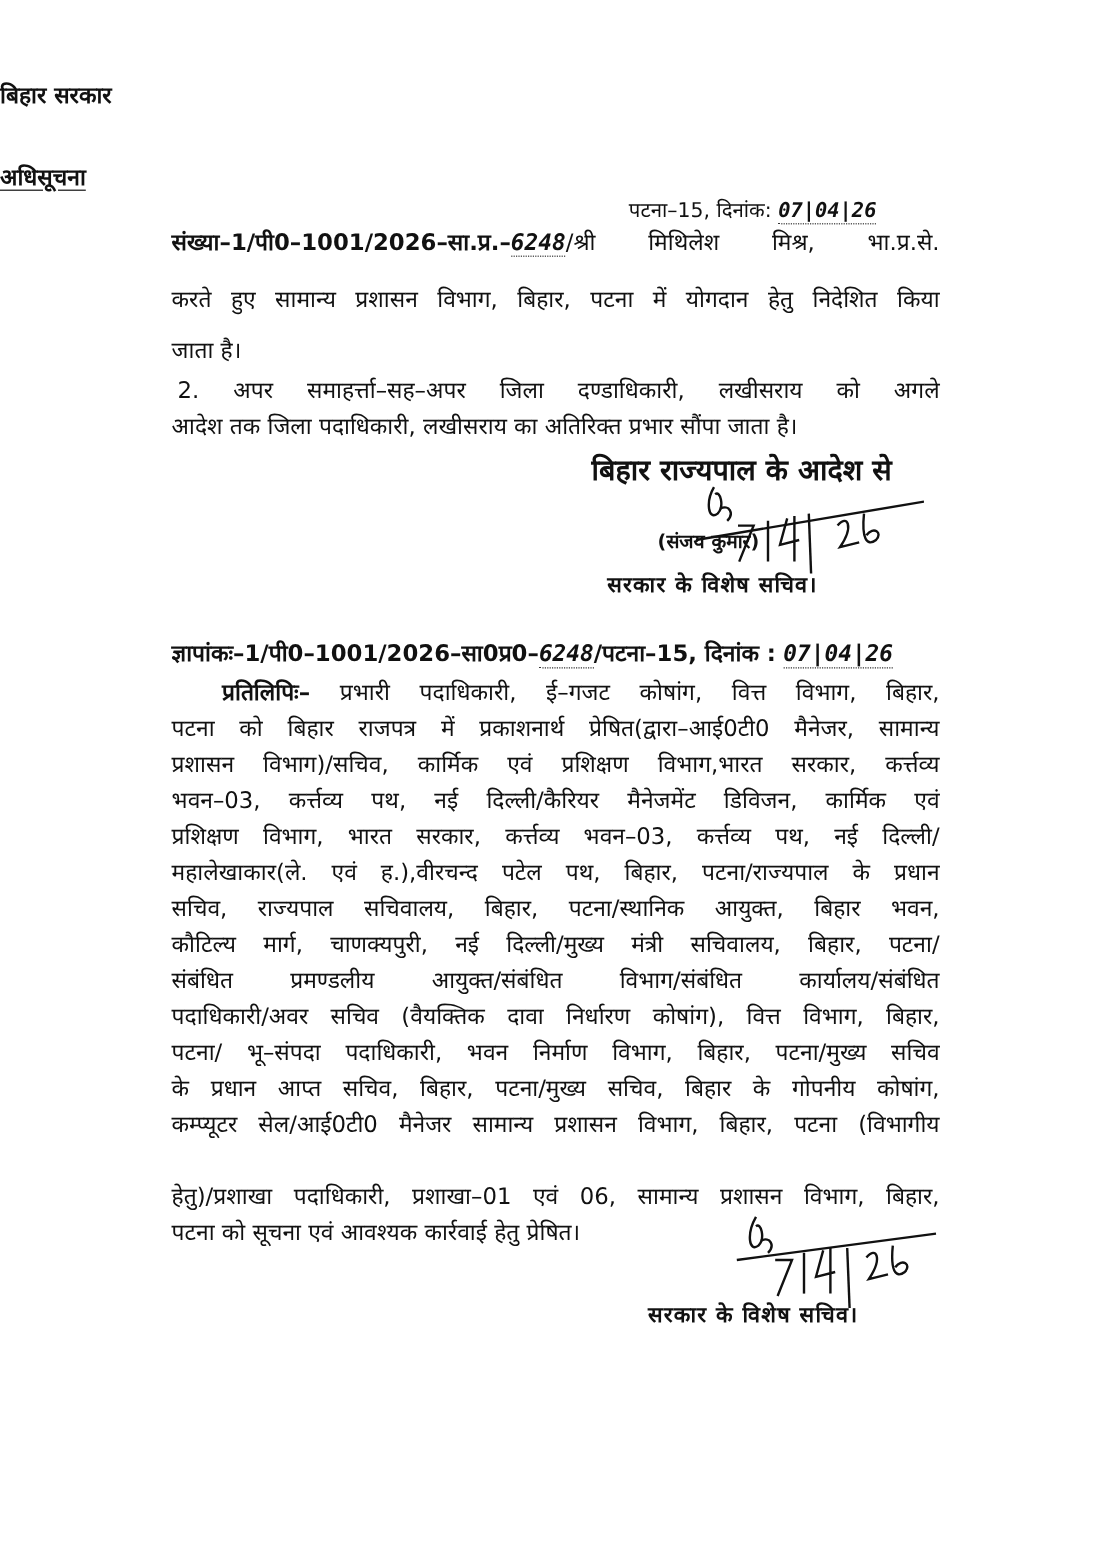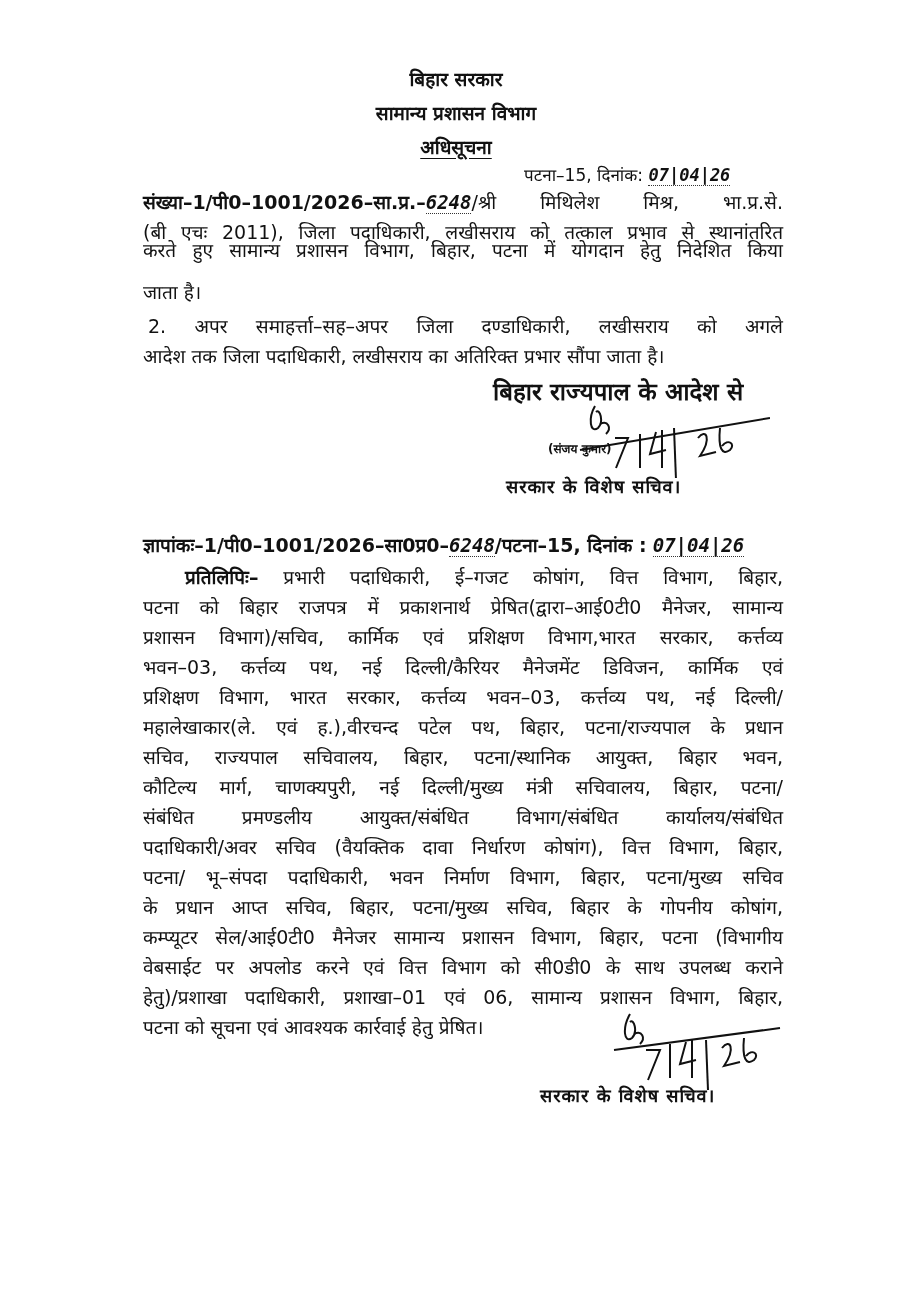--- a/index.html
+++ b/index.html
@@ -2,21 +2,21 @@
 <html><head>
   <meta charset="utf-8">
   <style>
     html, body { margin: 0; padding: 0; background: #ffffff; }
     body {
       width: 912px; height: 1291px; position: relative; overflow: hidden;
       font-family: "DejaVu Sans", "Liberation Sans", sans-serif;
       color: #111111;
     }
     .page { position: absolute; left: 0; top: 0; width: 912px; height: 1291px; }
-    .center { position: absolute; left: 0; width: 912px; text-align: center; font-weight: bold; font-size: 19px; }
+    .center { position: absolute; left: 0; width: 912px; font-weight: bold; font-size: 19px; }
     .line {
       position: absolute; left: 143px; width: 640px;
       font-size: 19px; line-height: 30px; white-space: nowrap;
       text-align: justify; text-align-last: justify;
     }
     .line.last { text-align-last: left; }
     .right { position: absolute; font-size: 17px; white-space: nowrap; }
     .bold { font-weight: bold; }
     .underline { text-decoration: underline; text-underline-offset: 4px; }
     .hand {
@@ -24,67 +24,64 @@
       border-bottom: 1px dotted #333;
     }
     .sig { position: absolute; }
   </style>
 </head>
 <body>
 
 <div class="page">
 
   <div class="center" style="top:66px;">बिहार सरकार</div>
-  <div class="center" style="top:100px;">सामान्य प्रशासन विभाग</div>
   <div class="center" style="top:134px;"><span class="underline">अधिसूचना</span></div>
 
   <div class="right" style="top:163px; left:524px;text-align:right;">
     <span>पटना–15, दिनांक:</span>
     <span class="hand bold">07|04|26</span>
   </div>
 
   <div class="line" style="top:187px;"><span class="bold">संख्या–1/पी0–1001/2026–सा.प्र.–</span><span class="hand bold">6248</span><span>/श्री मिथिलेश मिश्र, भा.प्र.से.</span></div>
-  <div class="line" style="top:217px;">(बी एचः 2011), जिला पदाधिकारी, लखीसराय को तत्काल प्रभाव से स्थानांतरित</div>
   <div class="line" style="top:235px;">करते हुए सामान्य प्रशासन विभाग, बिहार, पटना में योगदान हेतु निदेशित किया</div>
   <div class="line last" style="top:277px;">जाता है।</div>
 
   <div class="line" style="top:311px; left:148px; width:635px;">2.   अपर समाहर्त्ता–सह–अपर जिला दण्डाधिकारी, लखीसराय को अगले</div>
   <div class="line last" style="top:341px;">आदेश तक जिला पदाधिकारी, लखीसराय का अतिरिक्त प्रभार सौंपा जाता है।</div>
 
   <div class="right bold" style="top:374px; left:493px; font-size:24px;">बिहार राज्यपाल के आदेश से</div>
 
   <svg class="sig" style="left:570px; top:398px;" width="200" height="80">
     <path d="M25 8 C18 20, 20 36, 28 30 C34 24, 30 10, 26 14" stroke="#111" stroke-width="2" fill="none"></path>
     <path d="M30 26 C38 22, 42 30, 36 36" stroke="#111" stroke-width="2" fill="none"></path>
     <path d="M10 52 L200 20" stroke="#111" stroke-width="2" fill="none"></path>
     <path d="M45 40 L58 40 L46 70" stroke="#111" stroke-width="2" fill="none"></path>
     <path d="M70 36 L70 70" stroke="#111" stroke-width="2" fill="none"></path>
     <path d="M86 34 L80 56 L96 52 M92 32 L92 70" stroke="#111" stroke-width="2" fill="none"></path>
     <path d="M104 30 L106 82" stroke="#111" stroke-width="2" fill="none"></path>
     <path d="M128 40 C136 30, 142 40, 130 58 L146 54 M150 30 C148 50, 152 58, 160 52 C166 46, 158 40, 152 48" stroke="#111" stroke-width="2" fill="none"></path>
   </svg>
-  <div class="right bold" style="top:440px; left:548px; font-size:12px;">(संजय कुमार)</div>
+  <div class="right bold" style="top:440px; left:548px; font-size:16px;">(संजय कुमार)</div>
   <div class="right bold" style="top:474px; left:506px; font-size:18px; letter-spacing:1px;">सरकार के विशेष सचिव।</div>
 
   <div class="line last" style="top:530px; width:680px;"><span class="bold">ज्ञापांकः–1/पी0–1001/2026–सा0प्र0–</span><span class="hand bold">6248</span><span class="bold">/पटना–15, दिनांक :</span> <span class="hand bold">07|04|26</span></div>
 
   <div class="line" style="top:562px; left:185px; width:598px;"><span class="bold">प्रतिलिपिः–</span> <span>प्रभारी पदाधिकारी, ई–गजट कोषांग, वित्त विभाग, बिहार,</span></div>
   <div class="line" style="top:592px;">पटना को बिहार राजपत्र में प्रकाशनार्थ प्रेषित(द्वारा–आई0टी0 मैनेजर, सामान्य</div>
   <div class="line" style="top:622px;">प्रशासन विभाग)/सचिव, कार्मिक एवं प्रशिक्षण विभाग,भारत सरकार, कर्त्तव्य</div>
   <div class="line" style="top:652px;">भवन–03, कर्त्तव्य पथ, नई  दिल्ली/कैरियर मैनेजमेंट डिविजन, कार्मिक एवं</div>
   <div class="line" style="top:682px;">प्रशिक्षण विभाग, भारत सरकार, कर्त्तव्य भवन–03, कर्त्तव्य पथ, नई दिल्ली/</div>
   <div class="line" style="top:712px;">महालेखाकार(ले. एवं ह.),वीरचन्द पटेल पथ, बिहार, पटना/राज्यपाल के प्रधान</div>
   <div class="line" style="top:772px;">कौटिल्य मार्ग, चाणक्यपुरी, नई दिल्ली/मुख्य मंत्री सचिवालय, बिहार, पटना/</div>
   <div class="line" style="top:742px;">सचिव, राज्यपाल सचिवालय, बिहार, पटना/स्थानिक आयुक्त, बिहार भवन,</div>
   <div class="line" style="top:802px;">संबंधित प्रमण्डलीय आयुक्त/संबंधित विभाग/संबंधित कार्यालय/संबंधित</div>
   <div class="line" style="top:832px;">पदाधिकारी/अवर सचिव (वैयक्तिक दावा निर्धारण कोषांग), वित्त विभाग, बिहार,</div>
   <div class="line" style="top:862px;">पटना/ भू–संपदा पदाधिकारी, भवन निर्माण विभाग, बिहार, पटना/मुख्य सचिव</div>
   <div class="line" style="top:892px;">के प्रधान आप्त सचिव, बिहार, पटना/मुख्य सचिव, बिहार के गोपनीय कोषांग,</div>
   <div class="line" style="top:922px;">कम्प्यूटर सेल/आई0टी0 मैनेजर सामान्य प्रशासन विभाग, बिहार, पटना (विभागीय</div>
-  <div class="line" style="top:952px;">वेबसाईट पर अपलोड करने एवं वित्त विभाग को सी0डी0 के साथ उपलब्ध कराने</div>
   <div class="line" style="top:982px;">हेतु)/प्रशाखा पदाधिकारी, प्रशाखा–01 एवं 06, सामान्य प्रशासन विभाग, बिहार,</div>
   <div class="line last" style="top:1012px;">पटना को सूचना एवं आवश्यक कार्रवाई हेतु प्रेषित।</div>
 
   <svg class="sig" style="left:610px; top:1010px;" width="180" height="80">
     <path d="M20 4 C12 18, 14 34, 22 28 C28 22, 24 8, 20 12" stroke="#111" stroke-width="2" fill="none"></path>
     <path d="M24 24 C32 20, 36 28, 30 34" stroke="#111" stroke-width="2" fill="none"></path>
     <path d="M4 40 L170 18" stroke="#111" stroke-width="2" fill="none"></path>
     <path d="M36 40 L50 40 L38 70" stroke="#111" stroke-width="2" fill="none"></path>
     <path d="M60 34 L60 68" stroke="#111" stroke-width="2" fill="none"></path>
     <path d="M76 32 L70 54 L86 50 M82 30 L82 68" stroke="#111" stroke-width="2" fill="none"></path>

